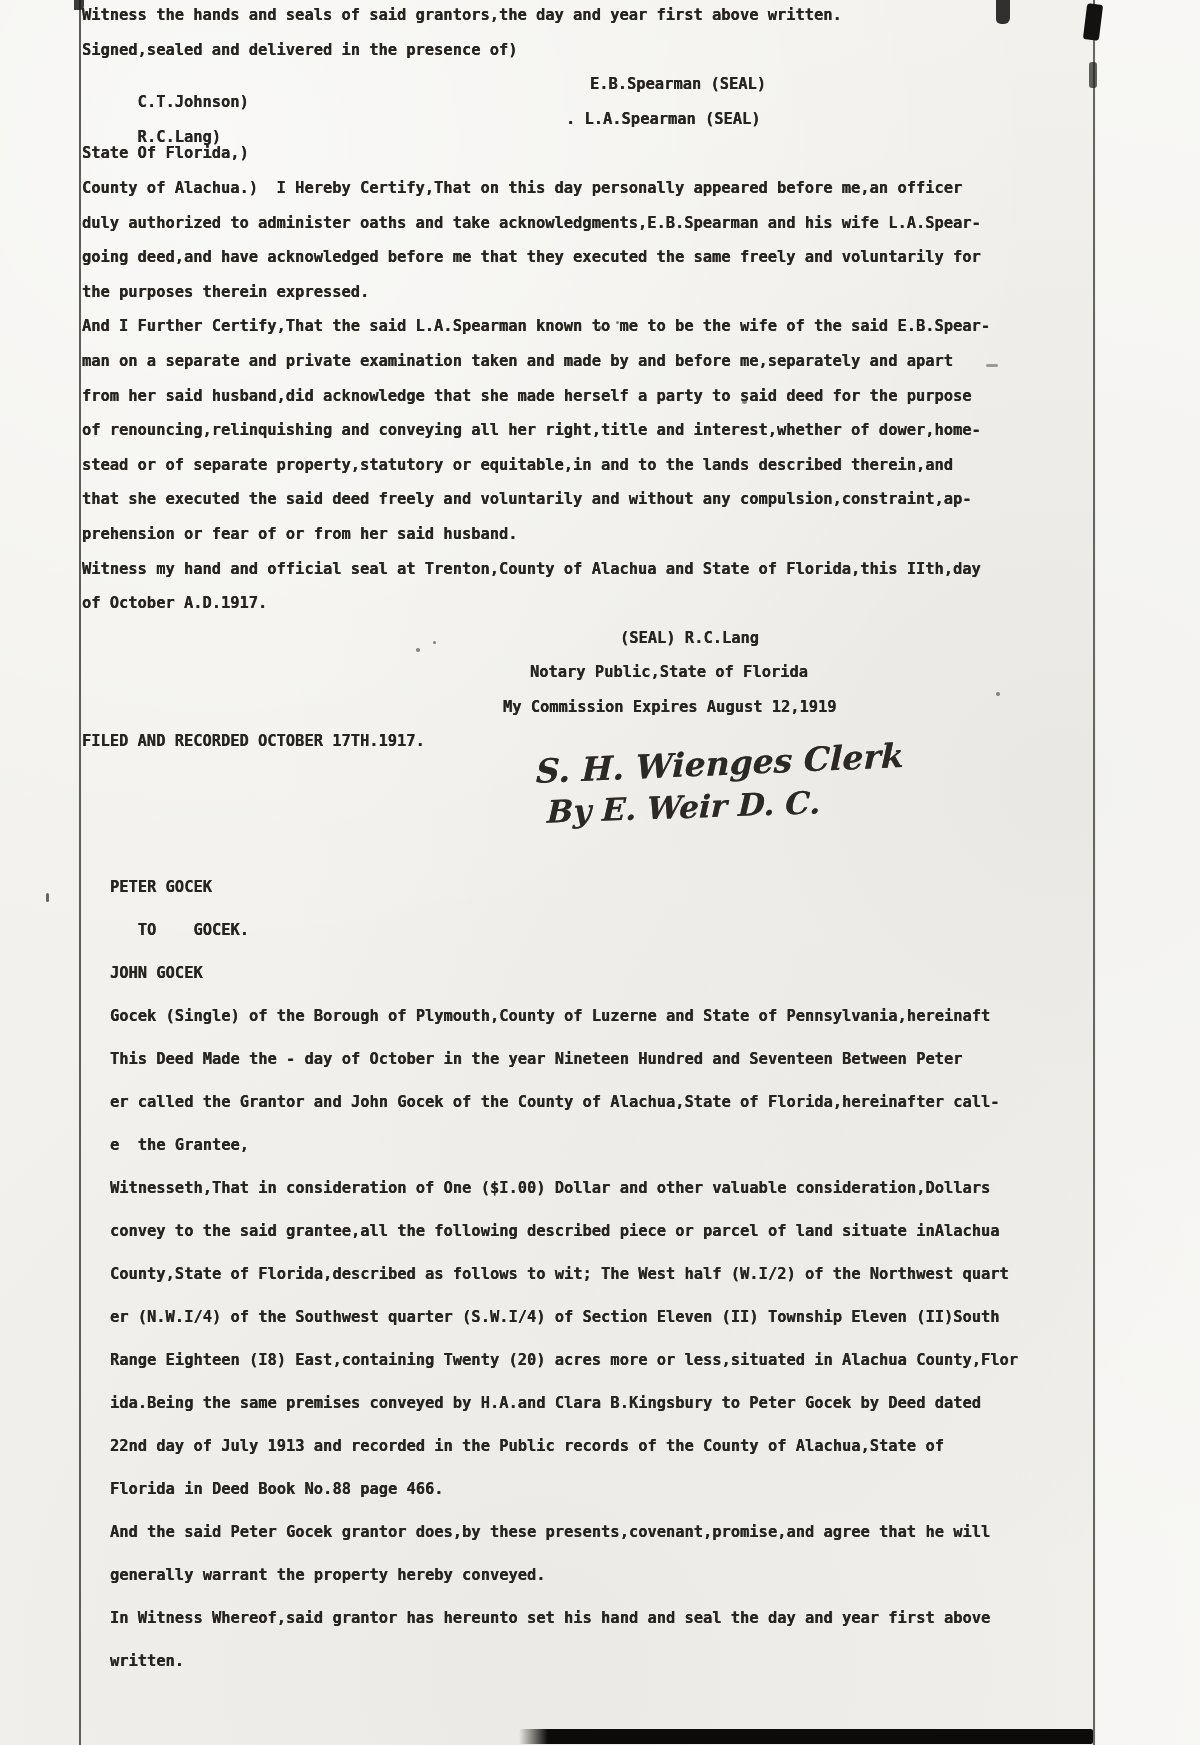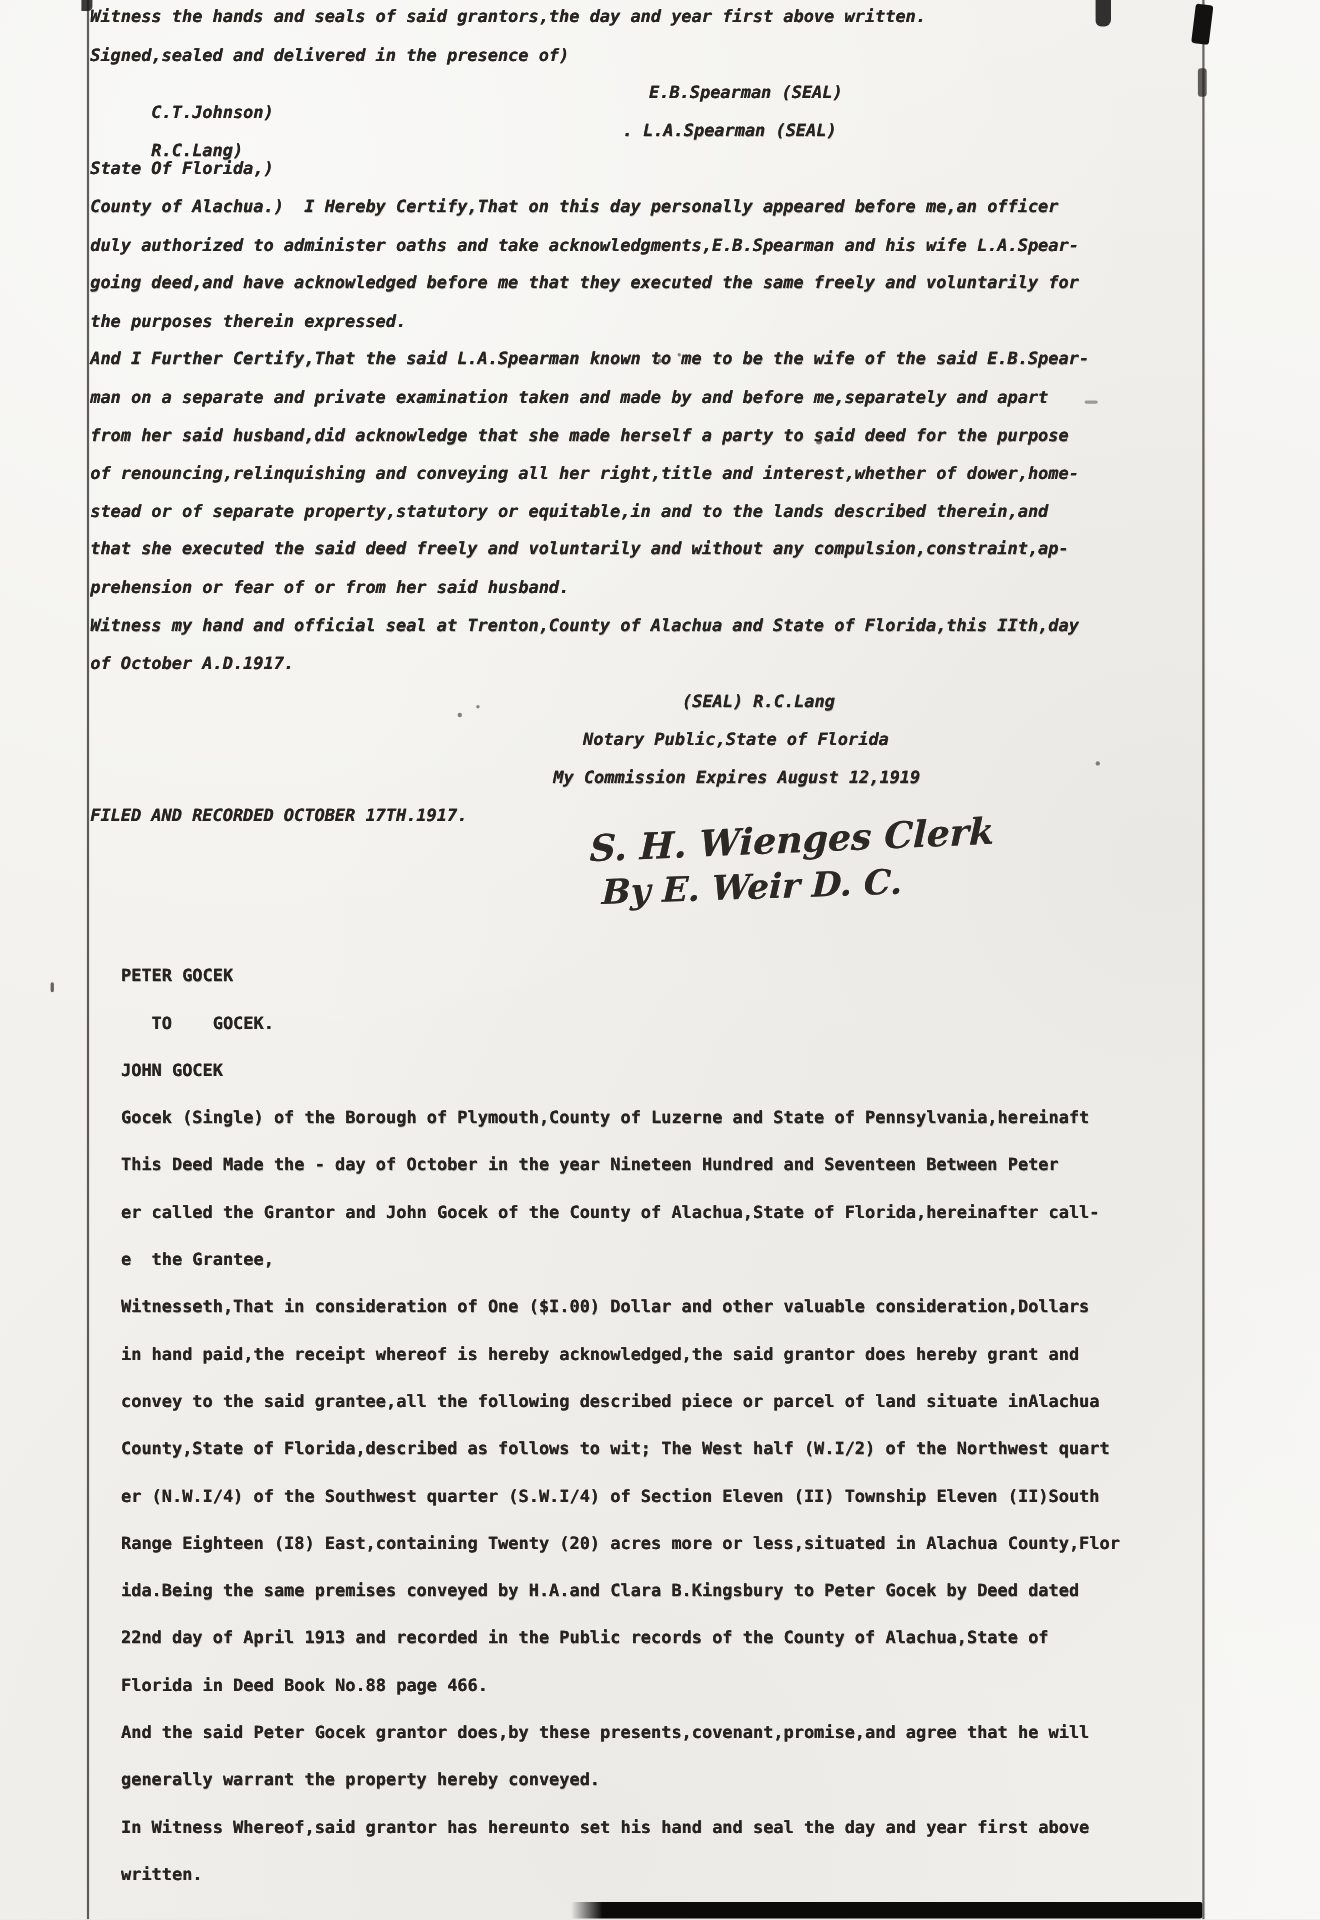--- a/index.html
+++ b/index.html
@@ -22,21 +22,21 @@
     color:var(--ink);
   }
   
   .ln{
     white-space:pre;
     font-size:15.4px;
     font-weight:700;
     letter-spacing:0px;
     text-shadow:0 0 0.6px rgba(39,36,32,0.85), 0.4px 0.4px 0 rgba(39,36,32,0.3);
   }
-  .s1{position:absolute;left:82px;top:6px;width:1000px;font-style:italic;}
+  .s1{position:absolute;left:82px;top:6px;width:1000px;}
   .s1 .ln{height:34.6px;}
   .s2{position:absolute;left:93px;top:878px;width:1000px;}
   .s2 .ln{height:43px;margin-left:17px;}
   .sigrow{position:relative;}
   .sig-right{position:absolute;top:0;}
   .r1{left:508px;}
   .r2{left:484px;}
   .n1{padding-left:538px;}
   .n2{padding-left:448px;}
   .n3{padding-left:421px;}
@@ -140,27 +140,26 @@
   <div class="s2">
     <div class="ln">PETER GOCEK</div>
     <div class="ln">   TO    GOCEK.</div>
     <div class="ln">JOHN GOCEK</div>
 
     <div class="ln">Gocek (Single) of the Borough of Plymouth,County of Luzerne and State of Pennsylvania,hereinaft</div>
     <div class="ln">This Deed Made the - day of October in the year Nineteen Hundred and Seventeen Between Peter</div>
     <div class="ln">er called the Grantor and John Gocek of the County of Alachua,State of Florida,hereinafter call-</div>
     <div class="ln">e  the Grantee,</div>
     <div class="ln">Witnesseth,That in consideration of One ($I.00) Dollar and other valuable consideration,Dollars</div>
-    <div class="ln">in hand paid,the receipt whereof is hereby acknowledged,the said grantor does hereby grant and</div>
     <div class="ln">convey to the said grantee,all the following described piece or parcel of land situate inAlachua</div>
     <div class="ln">County,State of Florida,described as follows to wit; The West half (W.I/2) of the Northwest quart</div>
     <div class="ln">er (N.W.I/4) of the Southwest quarter (S.W.I/4) of Section Eleven (II) Township Eleven (II)South</div>
     <div class="ln">Range Eighteen (I8) East,containing Twenty (20) acres more or less,situated in Alachua County,Flor</div>
     <div class="ln">ida.Being the same premises conveyed by H.A.and Clara B.Kingsbury to Peter Gocek by Deed dated</div>
-    <div class="ln">22nd day of April 1913 and recorded in the Public records of the County of Alachua,State of</div>
+    <div class="ln">22nd day of July 1913 and recorded in the Public records of the County of Alachua,State of</div>
     <div class="ln">Florida in Deed Book No.88 page 466.</div>
     <div class="ln">And the said Peter Gocek grantor does,by these presents,covenant,promise,and agree that he will</div>
     <div class="ln">generally warrant the property hereby conveyed.</div>
     <div class="ln">In Witness Whereof,said grantor has hereunto set his hand and seal the day and year first above</div>
     <div class="ln">written.</div>
   </div>
 
 </div>
 
 </body></html>

